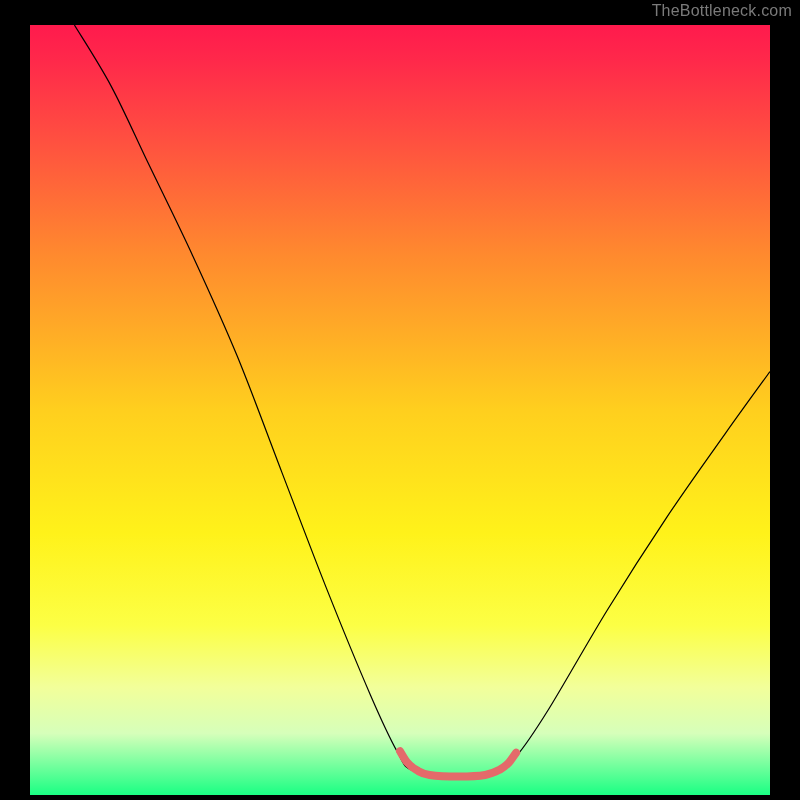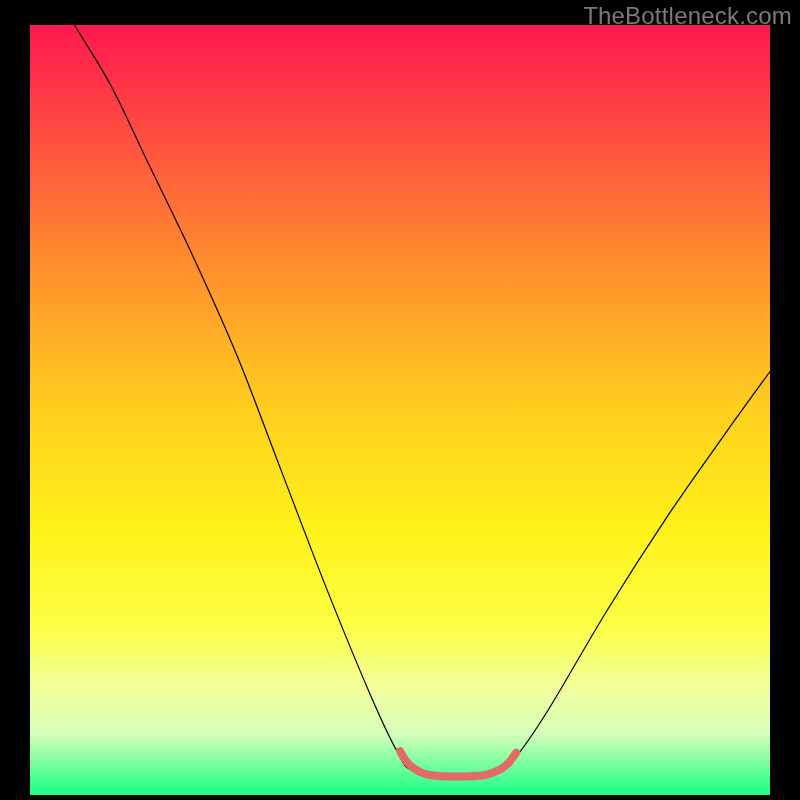--- a/index.html
+++ b/index.html
@@ -15,21 +15,21 @@
     position: relative;
     width: 800px;
     height: 800px;
     background: #000;
   }
   .watermark {
     position: absolute;
     top: 2px;
     right: 8px;
     color: #7a7a7a;
-    font-size: 24px;
+    font-size: 16px;
     font-weight: 500;
     letter-spacing: 0.2px;
     z-index: 10;
   }
   .plot {
     position: absolute;
     left: 30px;
     top: 25px;
     width: 740px;
     height: 770px;

